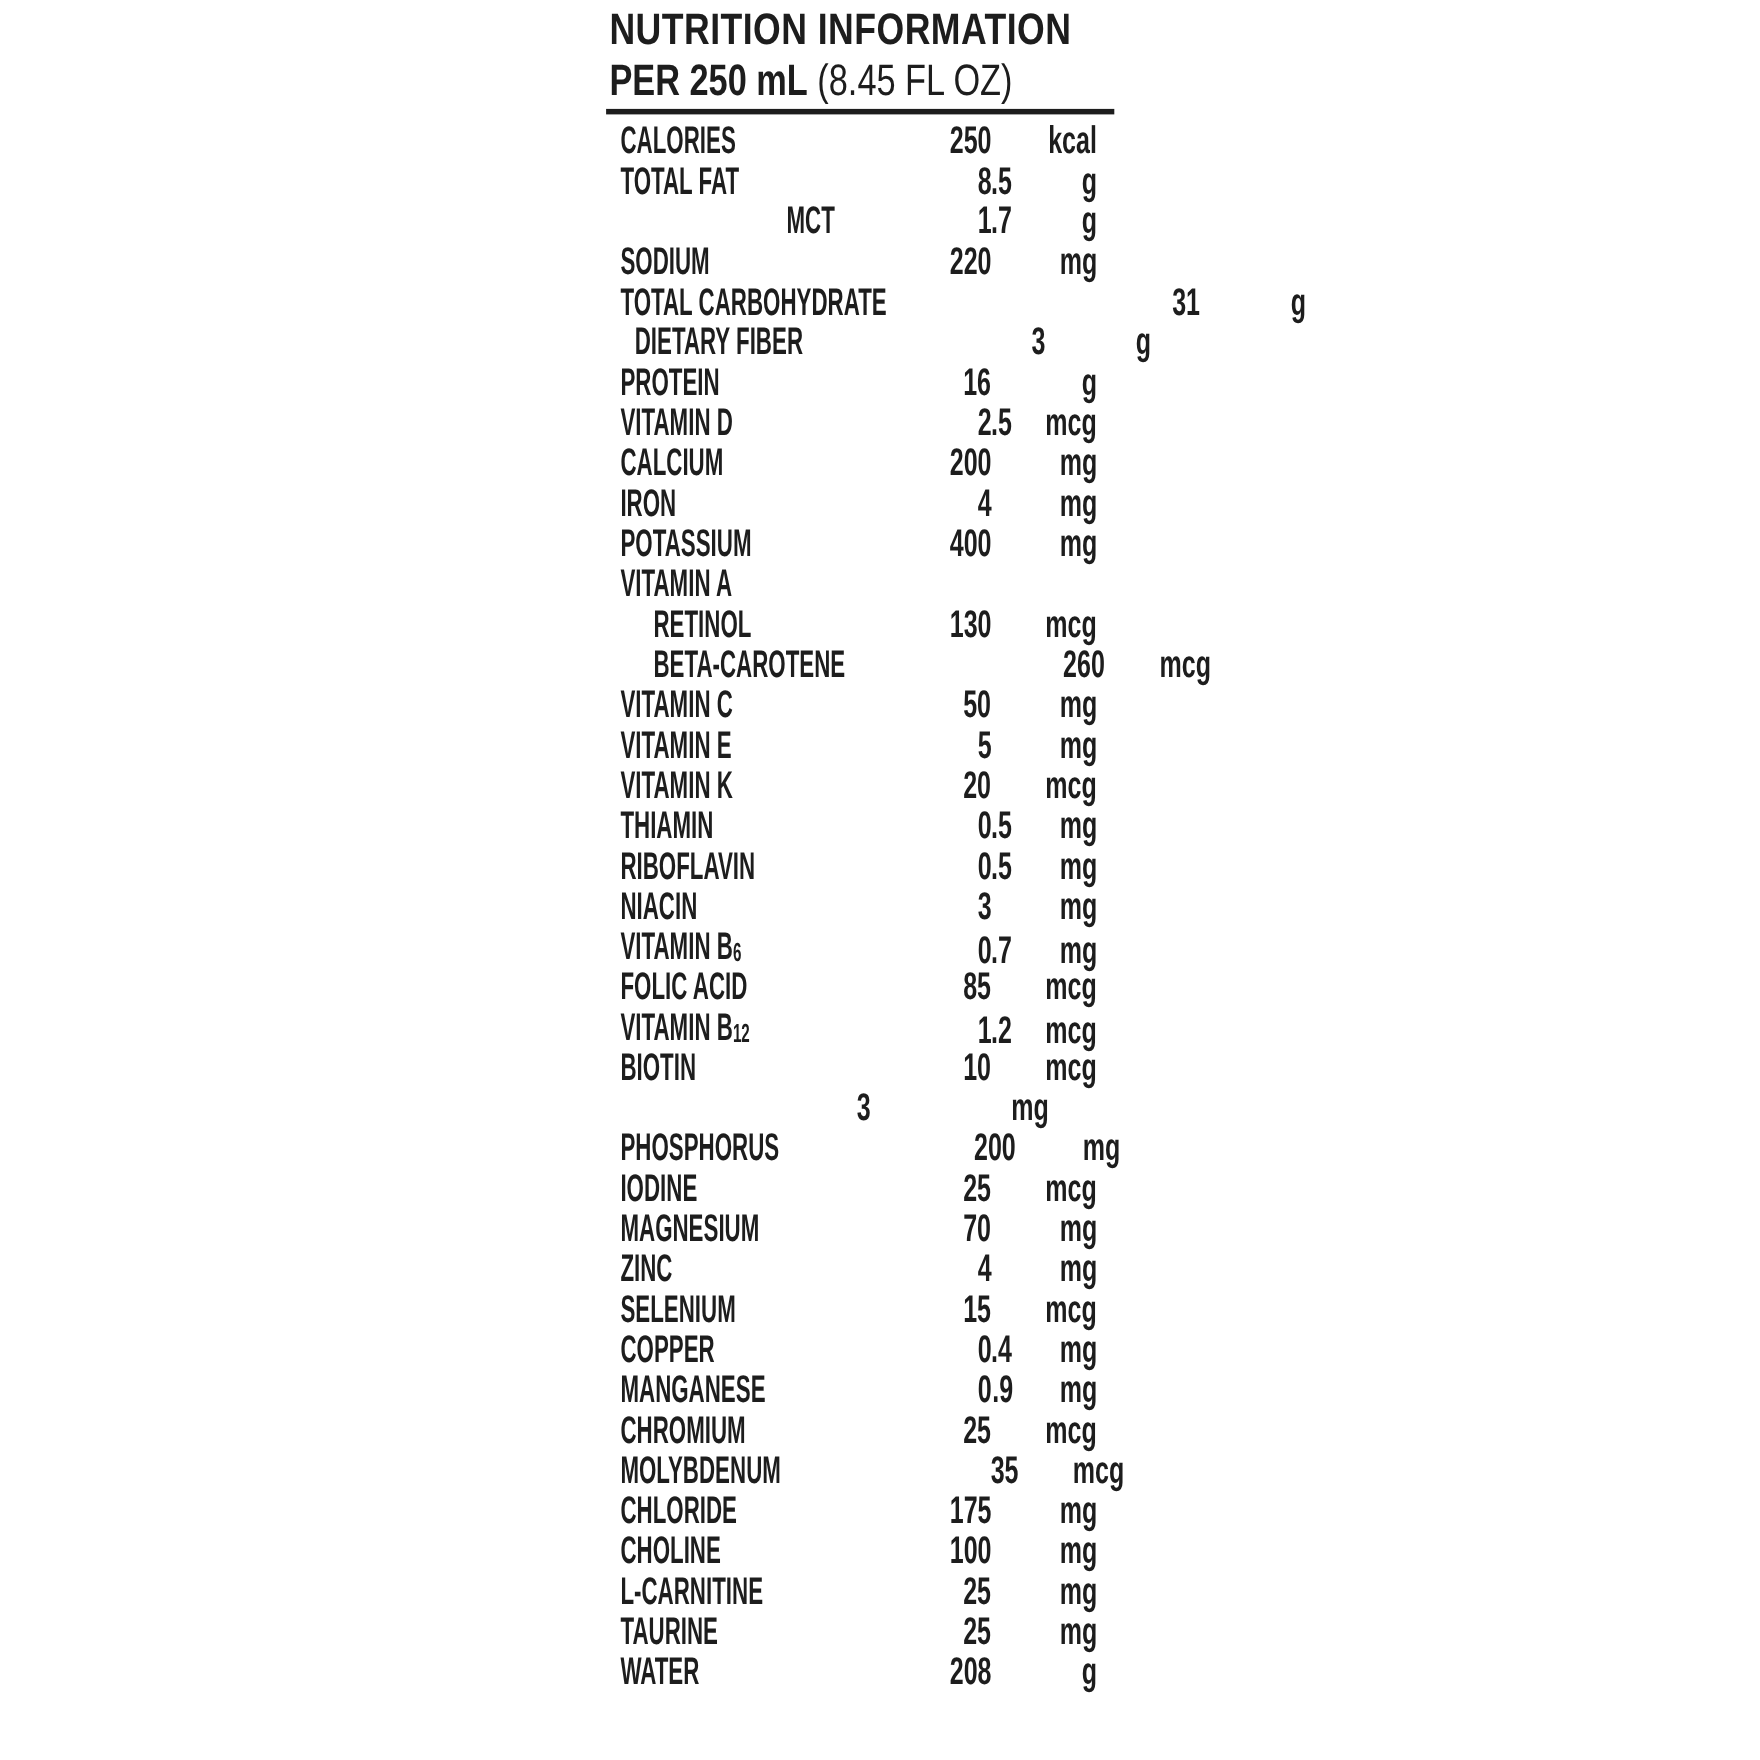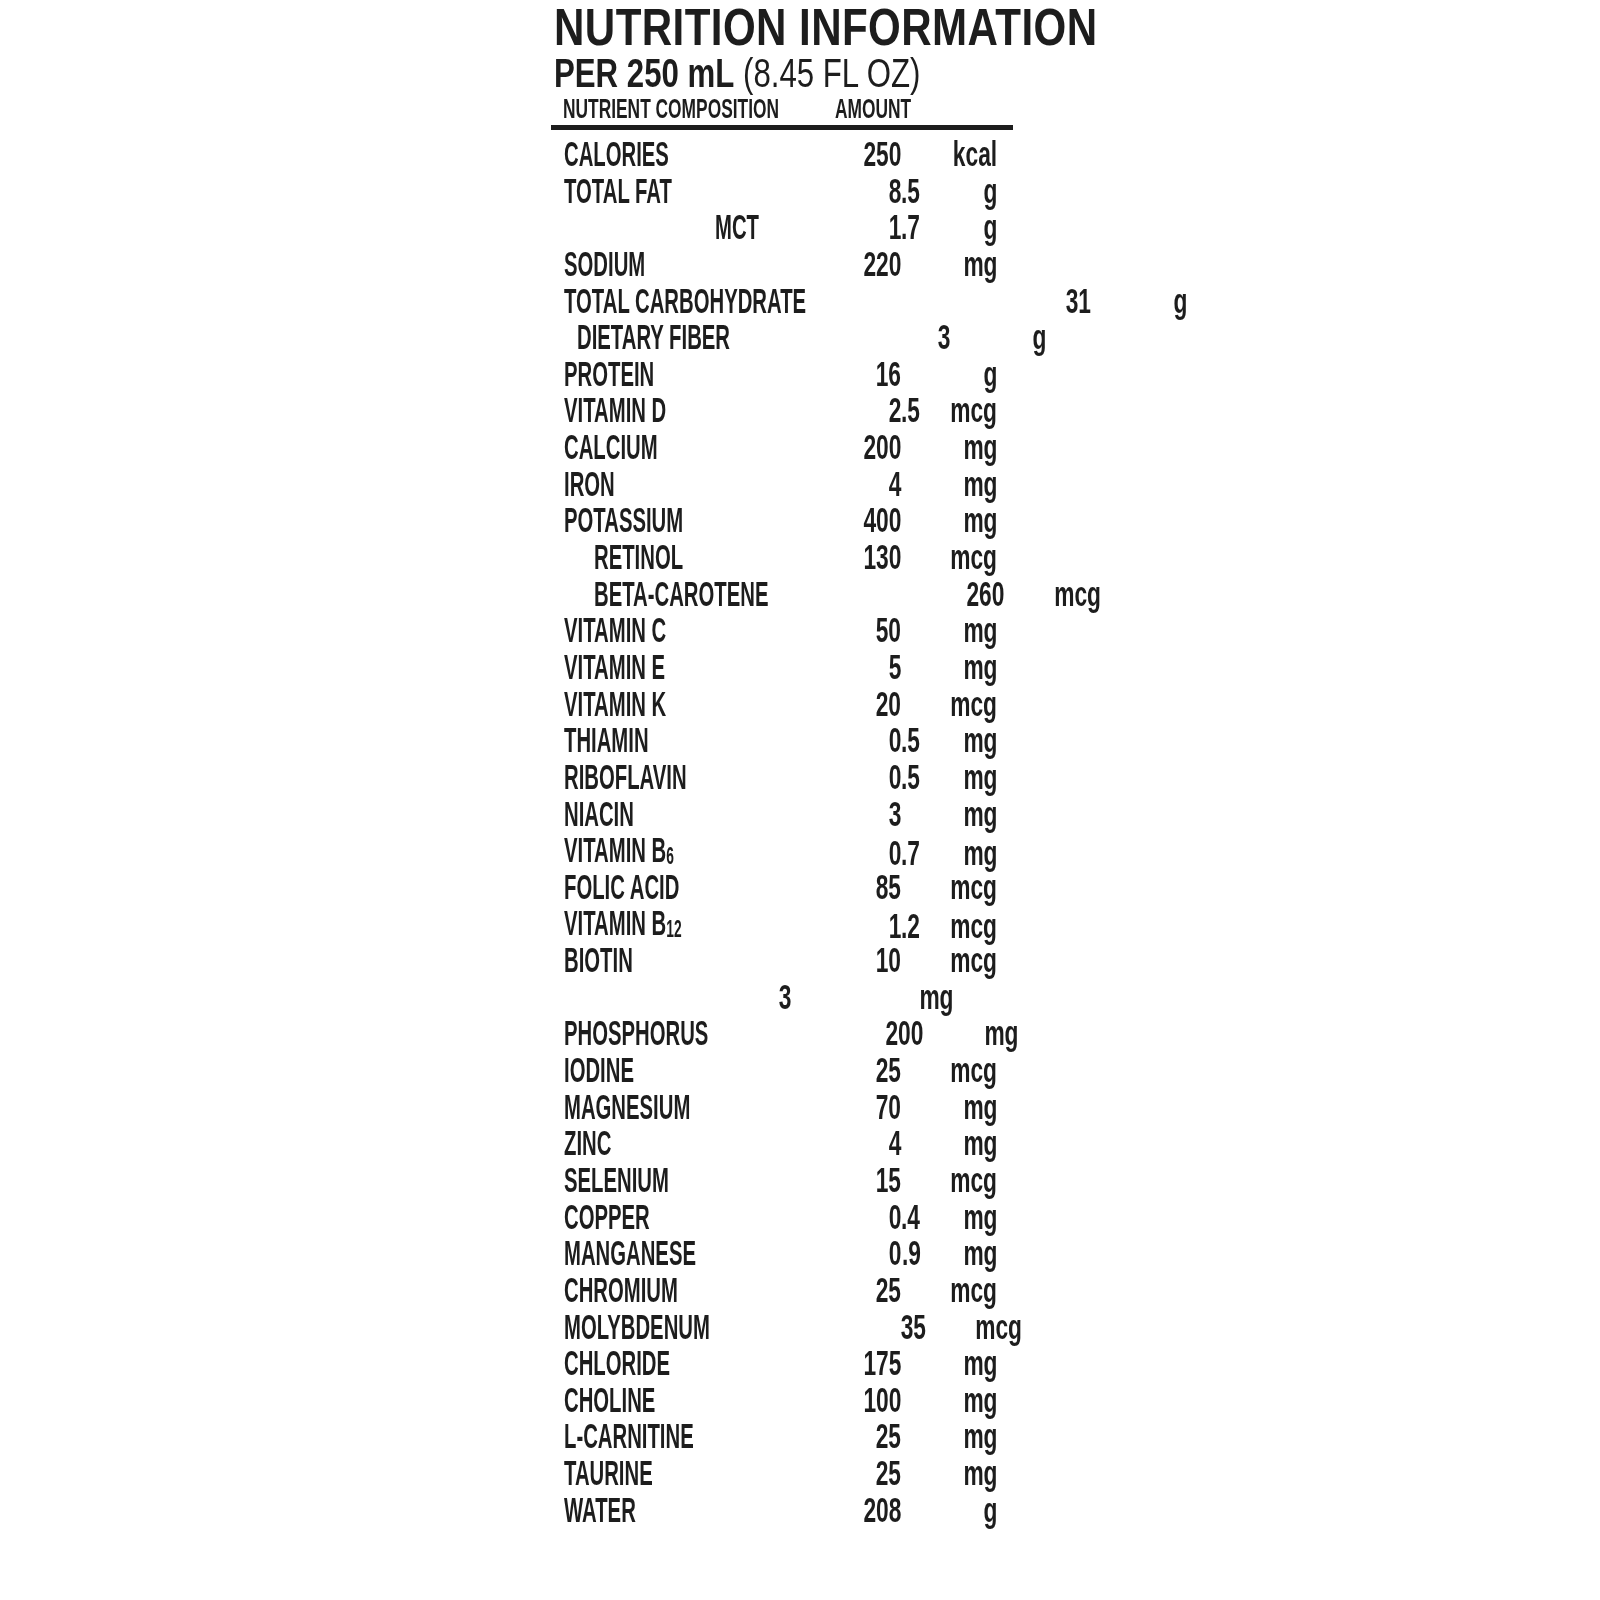--- a/index.html
+++ b/index.html
@@ -7,21 +7,21 @@
     width:1600px;height:1600px;position:relative;background:#ffffff;
     font-family:"Liberation Sans","DejaVu Sans",sans-serif;
     color:#1d1d1d;overflow:hidden;
     -webkit-font-smoothing:antialiased;
   }
   .sheet{position:absolute;left:554px;top:4px;width:460px;}
 
   
   .cxl{display:inline-block;transform-origin:0 50%;white-space:pre;}
 
-  .title{font-size:52px;line-height:46px;font-weight:bold;}
+  .title{font-size:40px;line-height:46px;font-weight:bold;}
   .title .cxl{transform:scaleX(0.81);letter-spacing:0.5px;}
 
   .serving{font-size:40px;line-height:46px;}
   .serving .cxl{transform:scaleX(0.78);}
   .serving .serv-b{font-weight:bold;}
   .serving .serv-r{font-weight:normal;}
 
   .colhead{position:relative;height:26px;font-size:28px;line-height:26px;font-weight:bold;}
   .colhead .ch1{position:absolute;left:9px;top:0;transform:scaleX(0.62);transform-origin:0 50%;}
   .colhead .ch2{position:absolute;left:281px;top:0;transform:scaleX(0.62);transform-origin:0 50%;}
@@ -55,24 +55,20 @@
 <div class="sheet">
 
   <div class="title">
     <span class="cxl">NUTRITION INFORMATION</span>
   </div>
 
   <div class="serving">
     <span class="cxl"><span class="serv-b">PER 250 mL</span><span> </span><span class="serv-r">(8.45 FL OZ)</span></span>
   </div>
 
-  <div class="colhead">
-    <span class="ch1">NUTRIENT COMPOSITION</span>
-    <span class="ch2">AMOUNT</span>
-  </div>
 
   <div class="rule"></div>
 
   <div class="tbody">
   <div class="row">
     <div class="label"><span class="lbl-text">CALORIES</span></div>
     <div class="aint"><span class="num">250</span></div>
     <div class="adec"><span class="num"></span></div>
     <div class="unit"><span class="unit-text">kcal</span></div>
   </div>
@@ -140,20 +136,26 @@
     <div class="unit"><span class="unit-text">mg</span></div>
   </div>
 
   <div class="row">
     <div class="label"><span class="lbl-text">POTASSIUM</span></div>
     <div class="aint"><span class="num">400</span></div>
     <div class="adec"><span class="num"></span></div>
     <div class="unit"><span class="unit-text">mg</span></div>
   </div>
 
+  <div class="row">
+    <div class="label"><span class="lbl-text">VITAMIN A</span></div>
+    <div class="aint"><span class="num"></span></div>
+    <div class="adec"><span class="num"></span></div>
+    <div class="unit"><span class="unit-text"></span></div>
+  </div>
 
   <div class="row">
     <div class="label ind2"><span class="lbl-text">RETINOL</span></div>
     <div class="aint"><span class="num">130</span></div>
     <div class="adec"><span class="num"></span></div>
     <div class="unit"><span class="unit-text">mcg</span></div>
   </div>
 
   <div class="row">
     <div class="label ind2"><span class="lbl-text">BETA-CAROTENE</span></div>

